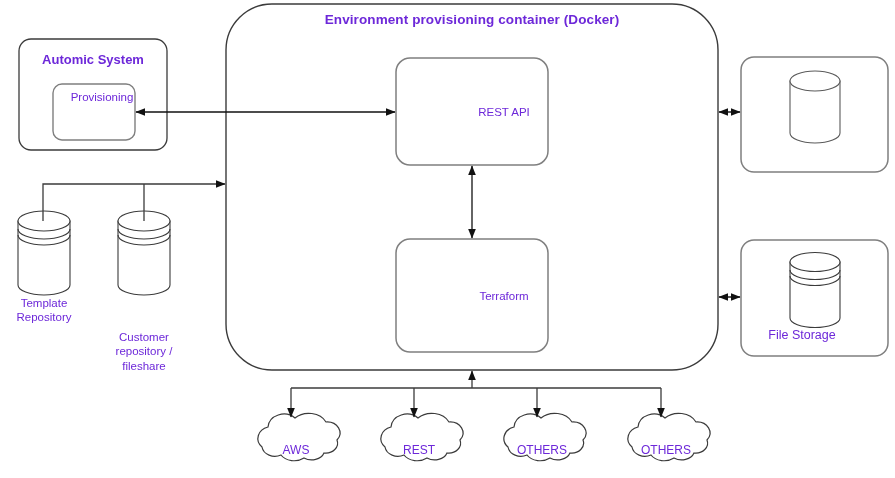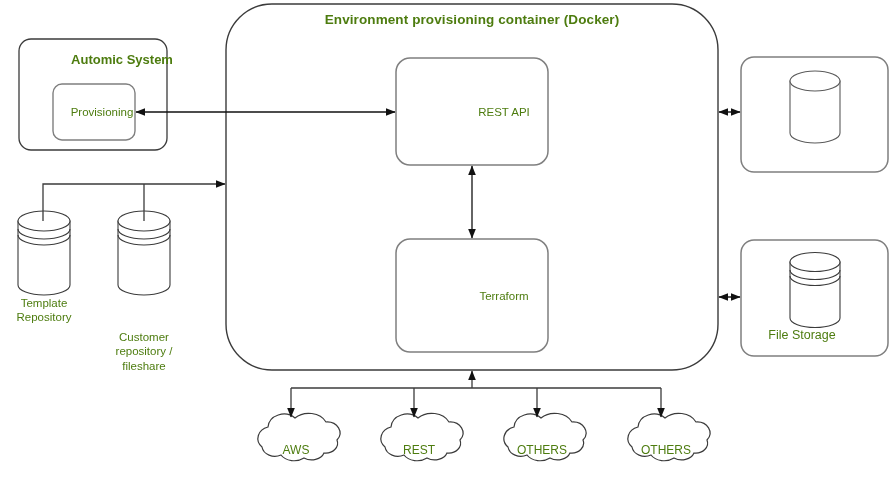--- a/index.html
+++ b/index.html
@@ -20,35 +20,34 @@
   }
   #vector {
     position: absolute;
     left: 0;
     top: 0;
     width: 895px;
     height: 478px;
   }
   .lbl {
     position: absolute;
-    color: #4d7c0f;
+    color: #6d28d9;
     text-align: center;
     line-height: 1.25;
     white-space: pre;
     pointer-events: none;
   }
   .lbl-title {
     font-weight: bold;
     font-size: 13.5px;
     letter-spacing: 0.1px;
   }
   .lbl-box-title {
     font-weight: bold;
     font-size: 13px;
-    padding-left: 29px;
   }
   .lbl-node {
     font-size: 11.5px;
     padding-left: 32px;
   }
   .lbl-small {
     font-size: 11.5px;
   }
   .lbl-cloud {
     font-size: 12px;
@@ -150,21 +149,21 @@
       <path d="M414,388 L414,417" marker-end="url(#arrow-dark)"></path>
       <path d="M537,388 L537,417" marker-end="url(#arrow-dark)"></path>
       <path d="M661,388 L661,417" marker-end="url(#arrow-dark)"></path>
     </g>
   </svg>
 
   <div class="lbl lbl-title" style="left:226px; top:12px; width:492px;">Environment provisioning container (Docker)</div>
 
   <div class="lbl lbl-box-title" style="left:19px; top:52px; width:148px;">Automic System</div>
 
-  <div class="lbl lbl-small" style="left:53px; top:105px; width:98px;">Provisioning</div>
+  <div class="lbl lbl-small" style="left:53px; top:90px; width:98px;">Provisioning</div>
 
   <div class="lbl lbl-node" style="left:396px; top:105px; width:152px;">REST API</div>
 
   <div class="lbl lbl-node" style="left:396px; top:289px; width:152px;">Terraform</div>
 
 
   <div class="lbl lbl-store" style="left:741px; top:328px; width:122px;">File Storage</div>
 
   <div class="lbl lbl-small" style="left:-6px; top:296px; width:100px;">Template
 Repository</div>

